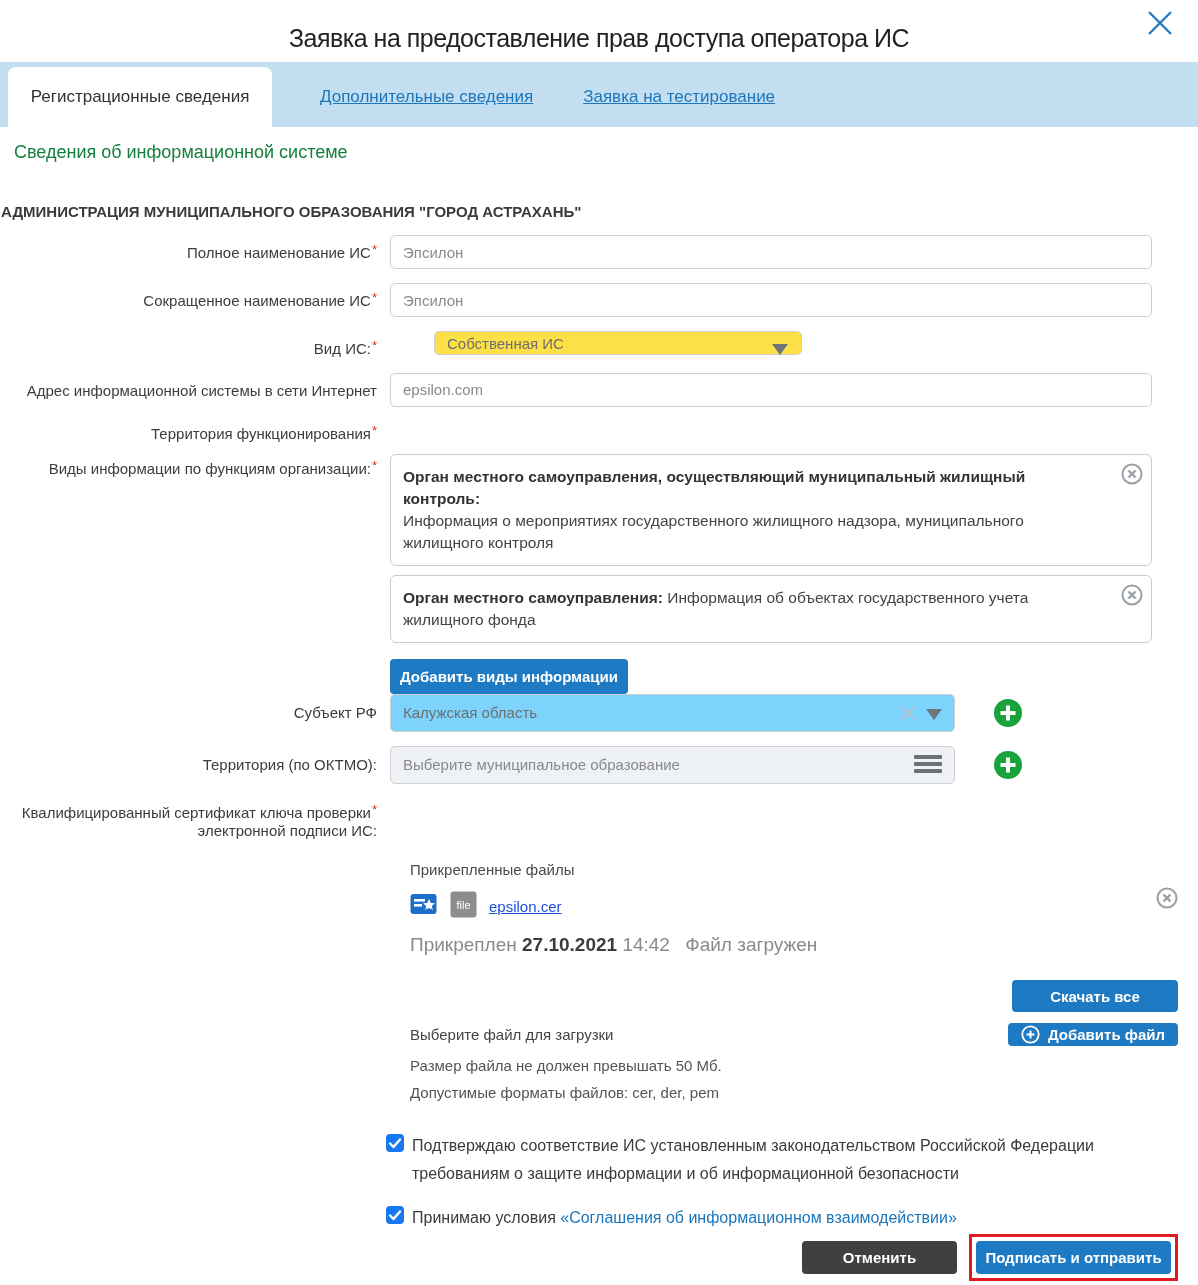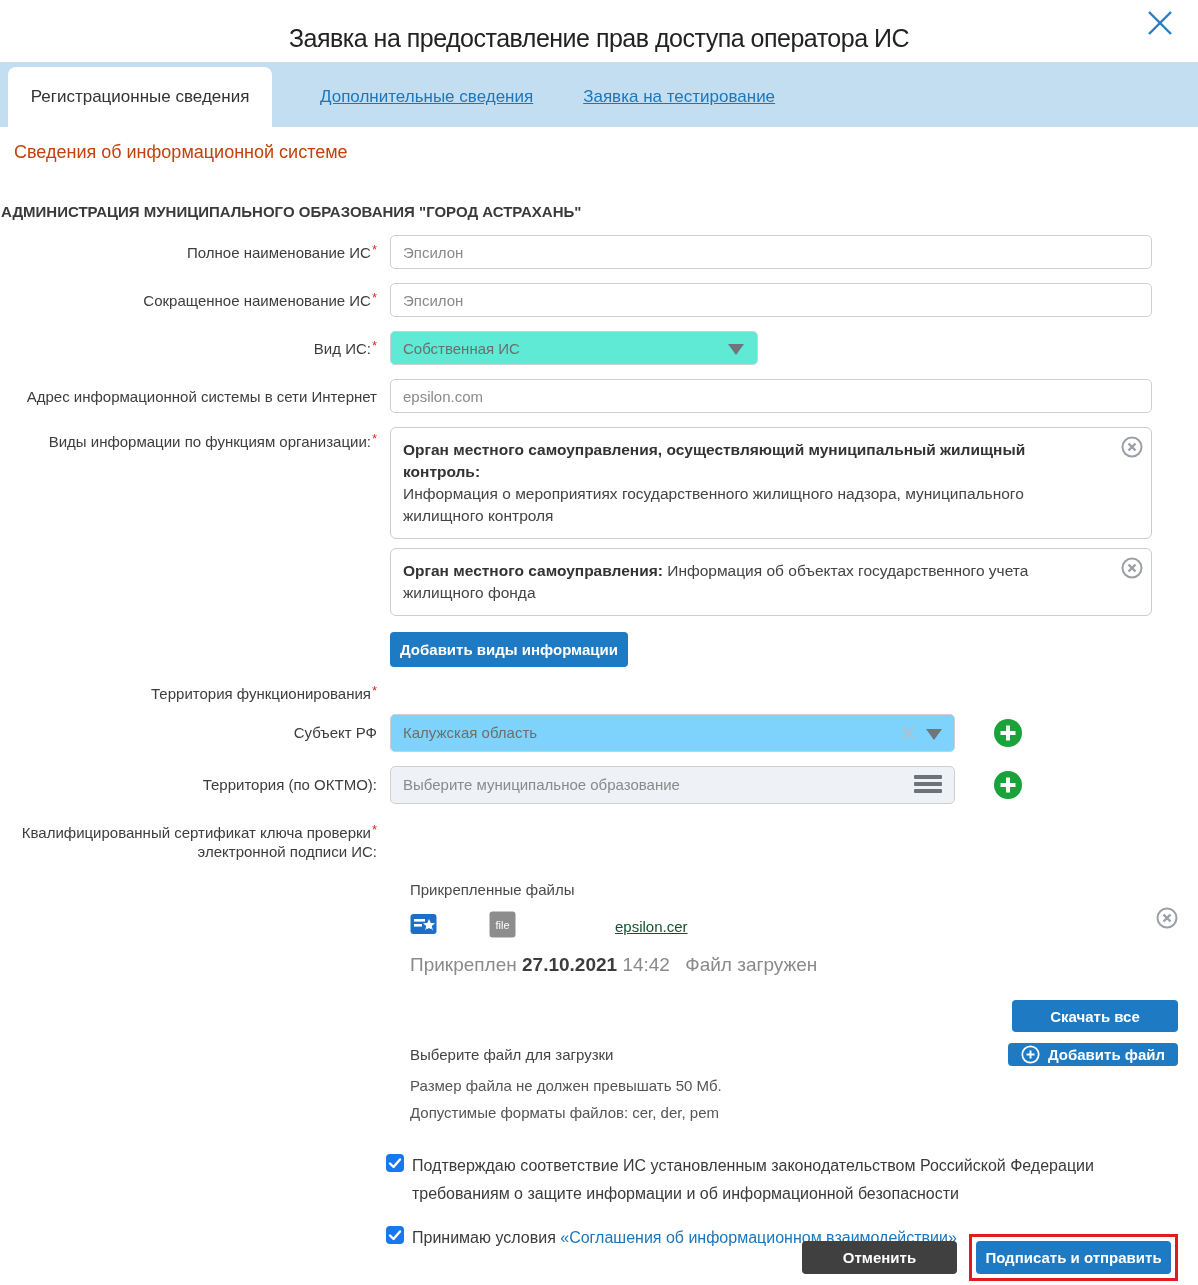--- a/index.html
+++ b/index.html
@@ -19,40 +19,40 @@
   .tabstrip { margin-top:9px; height:65px; background:#c4def1; display:flex; align-items:flex-end; }
   .tab-active {
     margin-left:8px; width:264px; height:60px; background:#fff;
     border-radius:8px 8px 0 0; display:flex; align-items:center; justify-content:center;
     font-size:17px; color:#333; cursor:default;
   }
   .tab-link { font-size:17px; color:#1b76bc; text-decoration:underline; cursor:pointer;
     display:flex; align-items:center; height:60px; }
   .tab-link.t1 { margin-left:48px; }
   .tab-link.t2 { margin-left:50px; }
-  .section-title { margin:15px 0 0 14px; font-size:18px; color:#c2410c; font-weight:400; }
+  .section-title { margin:15px 0 0 14px; font-size:18px; color:#15803d; font-weight:400; }
   
   .form { margin-top:40px; }
   .row { display:flex; align-items:flex-start; }
   .lbl { width:390px; text-align:right; padding-right:13px; font-size:15px; color:#3d3d3d; line-height:1.25; }
   .req { color:#e02b20; font-size:13px; position:relative; top:-4px; margin-left:1px; }
   .field-col { width:775px; }
   .static-value { font-size:15px; font-weight:700; color:#3a3a3a; padding-left:1px; }
   .txt-input {
     width:762px; height:34px; border:1px solid #cfcfcf; border-radius:5px;
     font-size:15px; color:#8a8a8a; padding:0 12px; display:flex; align-items:center;
     background:#fff;
   }
   .row.m-op { margin-bottom:14px; align-items:center; }
   .row.m-op .lbl { padding-top:0; }
   .row.m-in { margin-bottom:14px; }
   .row.m-in .lbl { padding-top:9px; }
   
-  .select-box { position:relative; width:368px; height:34px; border:1px solid #cfcfcf; border-radius:5px;
-    display:flex; align-items:center; padding:0 30px 0 12px; font-size:15px; color:#6e6e6e; cursor:pointer; background:#5eead4;}
+  .select-box { position:relative; width:368px; height:24px; border:1px solid #cfcfcf; border-radius:5px;
+    display:flex; align-items:center; padding:0 30px 0 12px; font-size:15px; color:#6e6e6e; cursor:pointer; background:#fde047;margin-left:44px;}
   .tri-down { position:absolute; right:13px; top:12px; width:0; height:0;
     border-left:8px solid transparent; border-right:8px solid transparent; border-top:11px solid #6f757c; }
   
   .info-box { position:relative; width:762px; border:1px solid #ccc; border-radius:6px;
     padding:11px 48px 11px 12px; font-size:15.5px; line-height:1.42; color:#444; margin-bottom:9px; background:#fff; }
   .info-box .b { font-weight:700; color:#333; }
   .rm-icon { position:absolute; top:8px; right:8px; width:22px; height:22px; cursor:pointer; }
   .rm-icon-row { position:absolute; top:-4px; right:-6px; width:22px; height:22px; cursor:pointer; }
   .btn { border:none; border-radius:4px; color:#fff; font-size:15px; font-weight:700;
     display:flex; align-items:center; justify-content:center; cursor:pointer;
@@ -69,24 +69,24 @@
   .combo .clear-x { position:absolute; right:36px; top:8px; width:20px; height:20px; cursor:pointer; }
   .combo .tri-down { right:12px; top:14px; }
   .combo.grey { background:#eef1f6; color:#8a8a8a; }
   .burger { position:absolute; right:12px; top:8px; width:28px; cursor:pointer; }
   .burger i { display:block; height:4px; background:#6d7278; border-radius:1px; margin-bottom:3px; }
   .plus-btn { width:30px; height:30px; margin:4px 0 0 38px; cursor:pointer; flex:none; }
   .row.m-cert { margin-top:20px; }
   
   .files-block { margin-left:403px; padding-left:7px; margin-top:14px; width:775px; }
   .files-title { font-size:15px; color:#4a4a4a;margin-top:20px; }
-  .file-row { position:relative; margin-top:13px; display:flex; align-items:center; width:762px;gap:39px; }
+  .file-row { position:relative; margin-top:13px; display:flex; align-items:center; width:762px; }
   .file-row .cert-ic { margin-right:13px; }
   .file-row .file-ic { margin-right:12px; }
-  .file-link { font-size:15px; color:#14532d; text-decoration:underline; cursor:pointer;margin-left:48px; }
+  .file-link { font-size:15px; color:#1d4ed8; text-decoration:underline; cursor:pointer; }
   .attach-line { margin-top:12px; font-size:19px; color:#8a8a8a; }
   .attach-line .bold-date { font-weight:700; color:#3c3c3c; }
   .attach-line .sp { display:inline-block; width:10px; }
   .dl-row { display:flex; justify-content:flex-end; margin-top:24px; }
   .btn-dl { width:166px; height:32px; }
   .choose-row { display:flex; justify-content:space-between; align-items:center; margin-top:11px; }
   .choose-txt { font-size:15px; color:#444; }
   .btn-addfile { width:170px; height:23px; gap:8px; }
   .hint { font-size:15px; color:#555; margin-top:9px; line-height:1.5; }
   .hint.h2 { margin-top:4px; }
@@ -160,20 +160,25 @@
 
   <div class="row m-in">
     <div class="lbl">Адрес информационной системы в сети Интернет</div>
     <div class="field-col">
       <div class="txt-input">
           <span>epsilon.com</span>
         </div>
     </div>
   </div>
 
+  <div class="row m-terr">
+    <div class="lbl"><span>Территория функционирования</span><span class="req">*</span></div>
+    <div class="field-col"></div>
+  </div>
+
   <div class="row" style="margin-top:8px;">
     <div class="lbl" style="padding-top:6px;"><span>Виды информации по функциям организации:</span><span class="req">*</span></div>
     <div class="field-col">
       <div class="info-box">
         <span class="b" style="display:block;">Орган местного самоуправления, осуществляющий муниципальный жилищный контроль:</span>
         <span>Информация о мероприятиях государственного жилищного надзора, муниципального жилищного контроля</span>
         <span class="rm-icon">
           <svg width="22" height="22" viewBox="0 0 22 22">
               <circle cx="11" cy="11" r="9.5" fill="none" stroke="#9aa0a6" stroke-width="2"></circle>
               <line x1="7.5" y1="7.5" x2="14.5" y2="14.5" stroke="#9aa0a6" stroke-width="2.4"></line>
@@ -187,25 +192,20 @@
         <span class="rm-icon">
           <svg width="22" height="22" viewBox="0 0 22 22">
               <circle cx="11" cy="11" r="9.5" fill="none" stroke="#9aa0a6" stroke-width="2"></circle>
               <line x1="7.5" y1="7.5" x2="14.5" y2="14.5" stroke="#9aa0a6" stroke-width="2.4"></line>
               <line x1="14.5" y1="7.5" x2="7.5" y2="14.5" stroke="#9aa0a6" stroke-width="2.4"></line>
             </svg>
         </span>
       </div>
       <button class="btn btn-blue btn-add-types">Добавить виды информации</button>
     </div>
-  </div>
-
-  <div class="row m-terr">
-    <div class="lbl"><span>Территория функционирования</span><span class="req">*</span></div>
-    <div class="field-col"></div>
   </div>
 
   <div class="row m-combo">
     <div class="lbl">Субъект РФ</div>
     <div class="field-col" style="display:flex;">
       <div class="combo">
         <span>Калужская область</span>
         <span class="clear-x">
           <svg width="20" height="20" viewBox="0 0 20 20">
               <line x1="4" y1="4" x2="16" y2="16" stroke="#b6bec8" stroke-width="1.8"></line>

